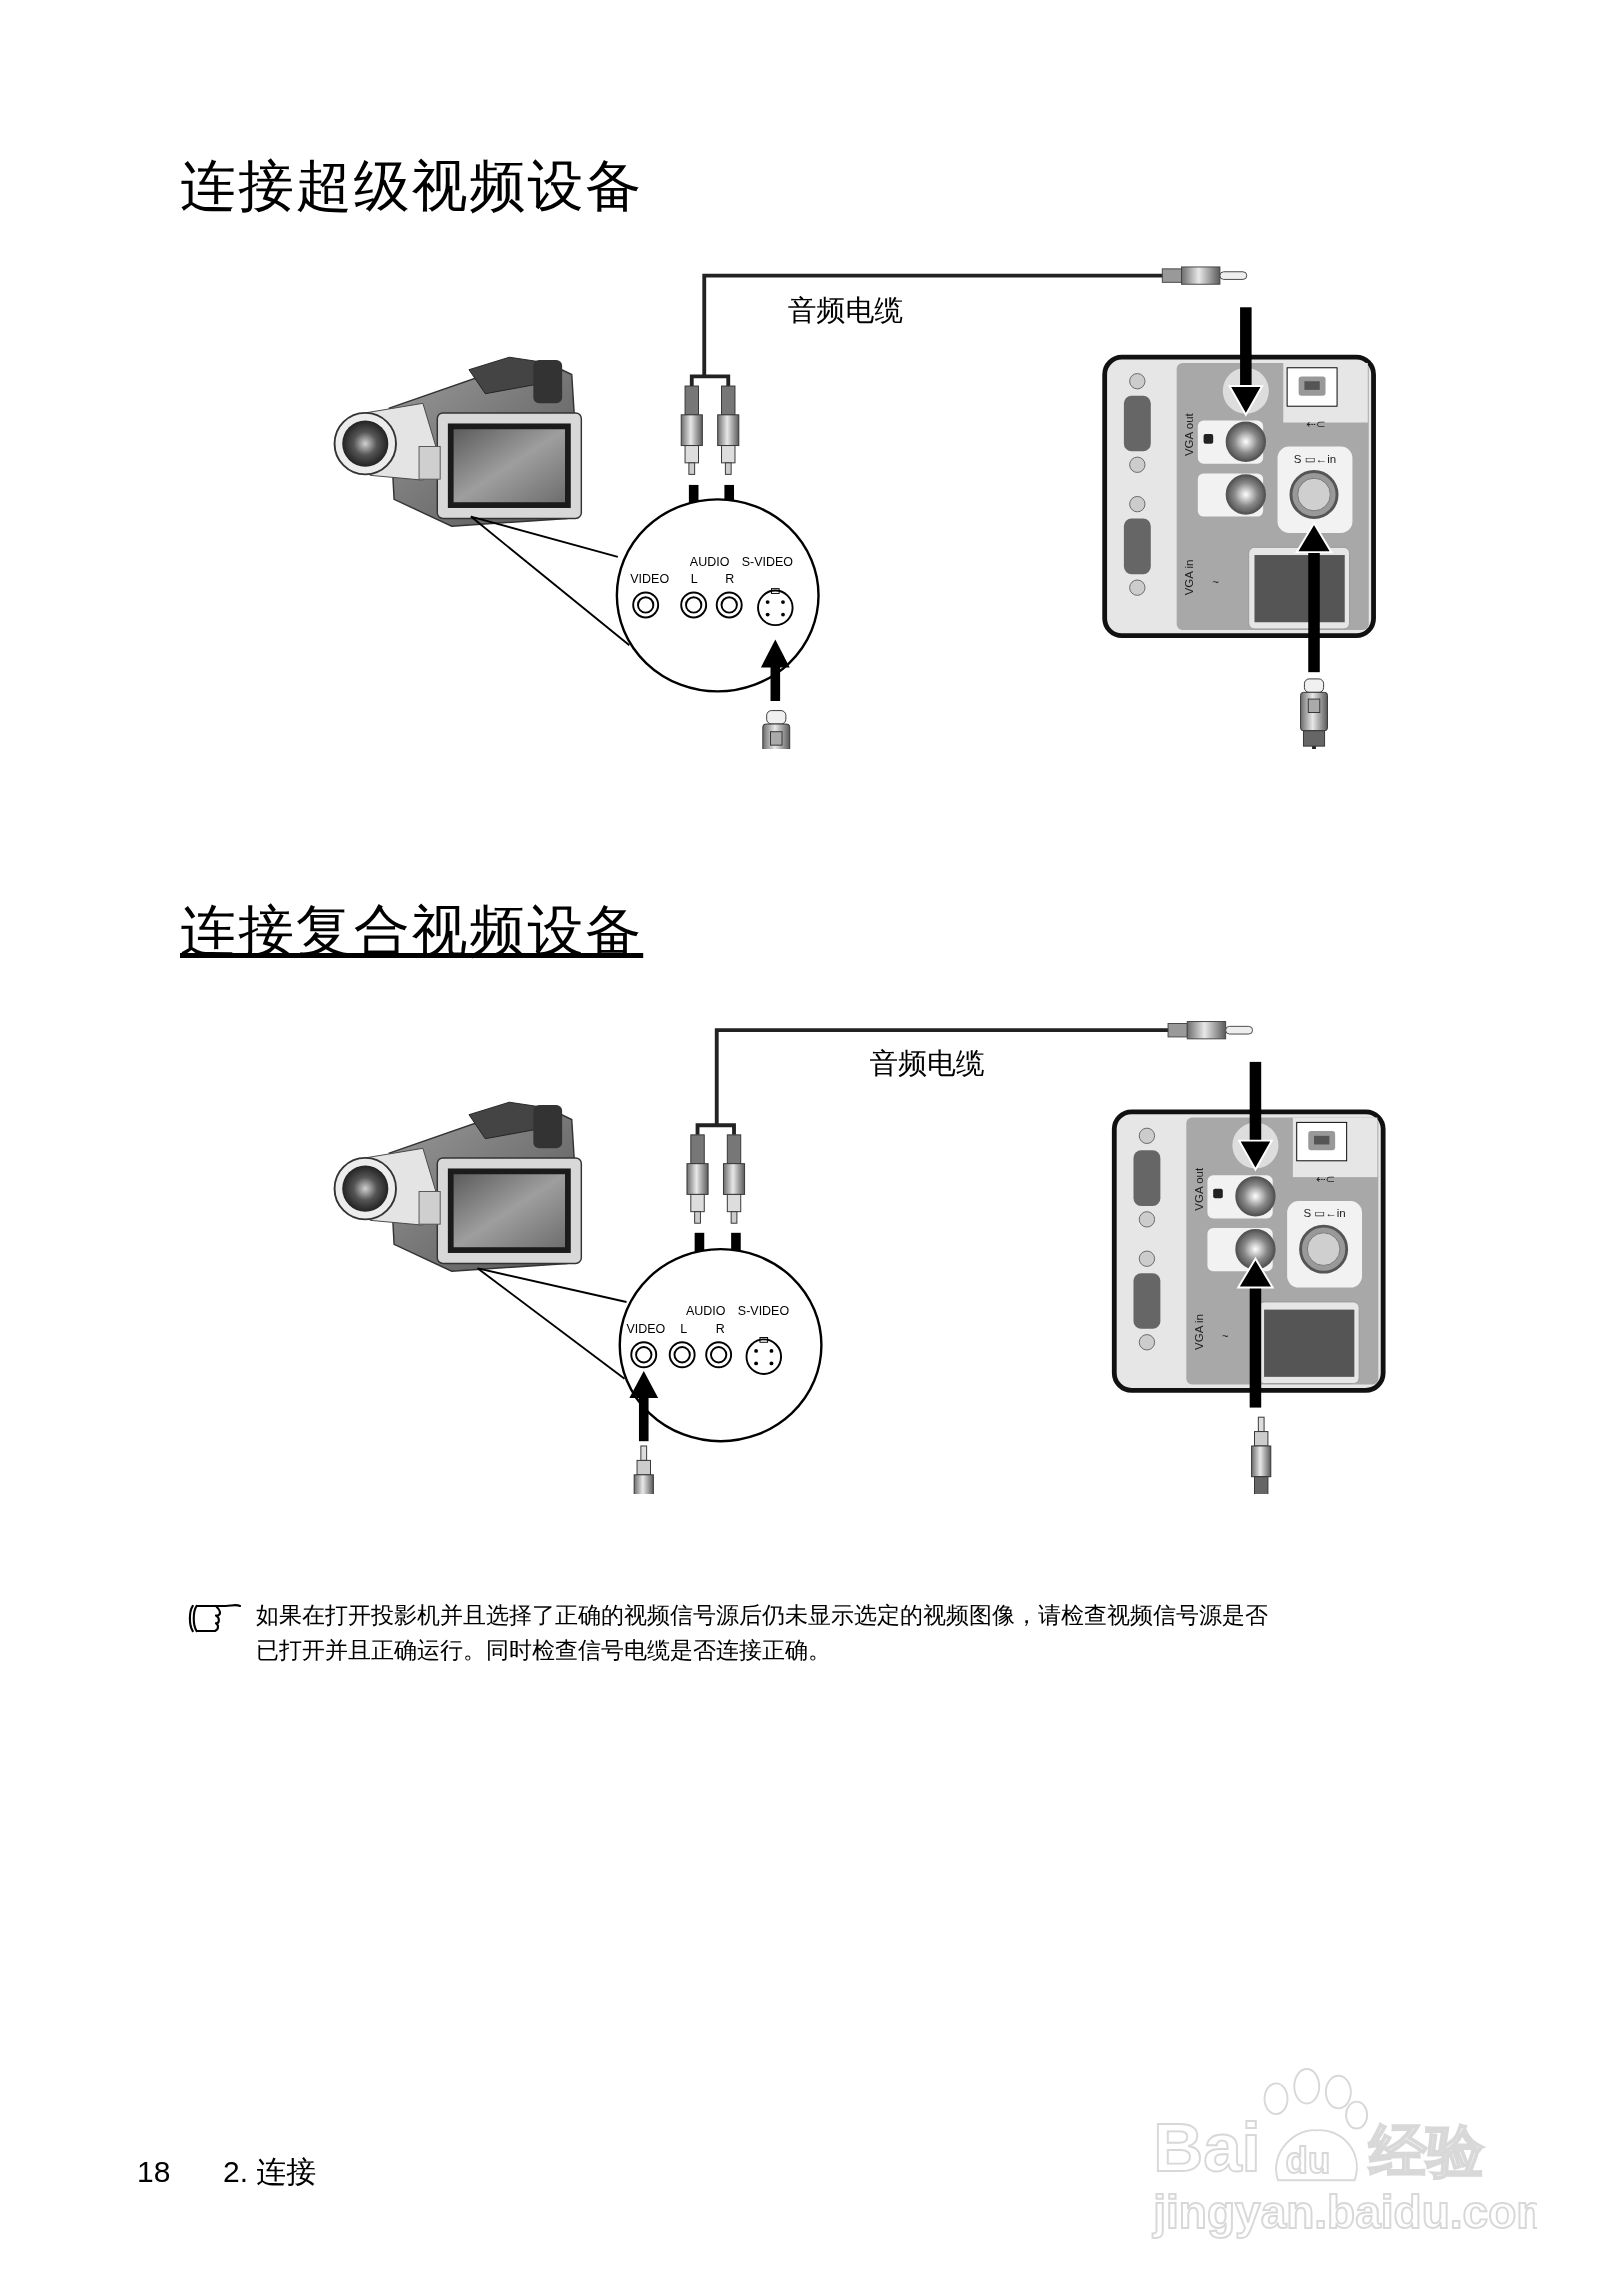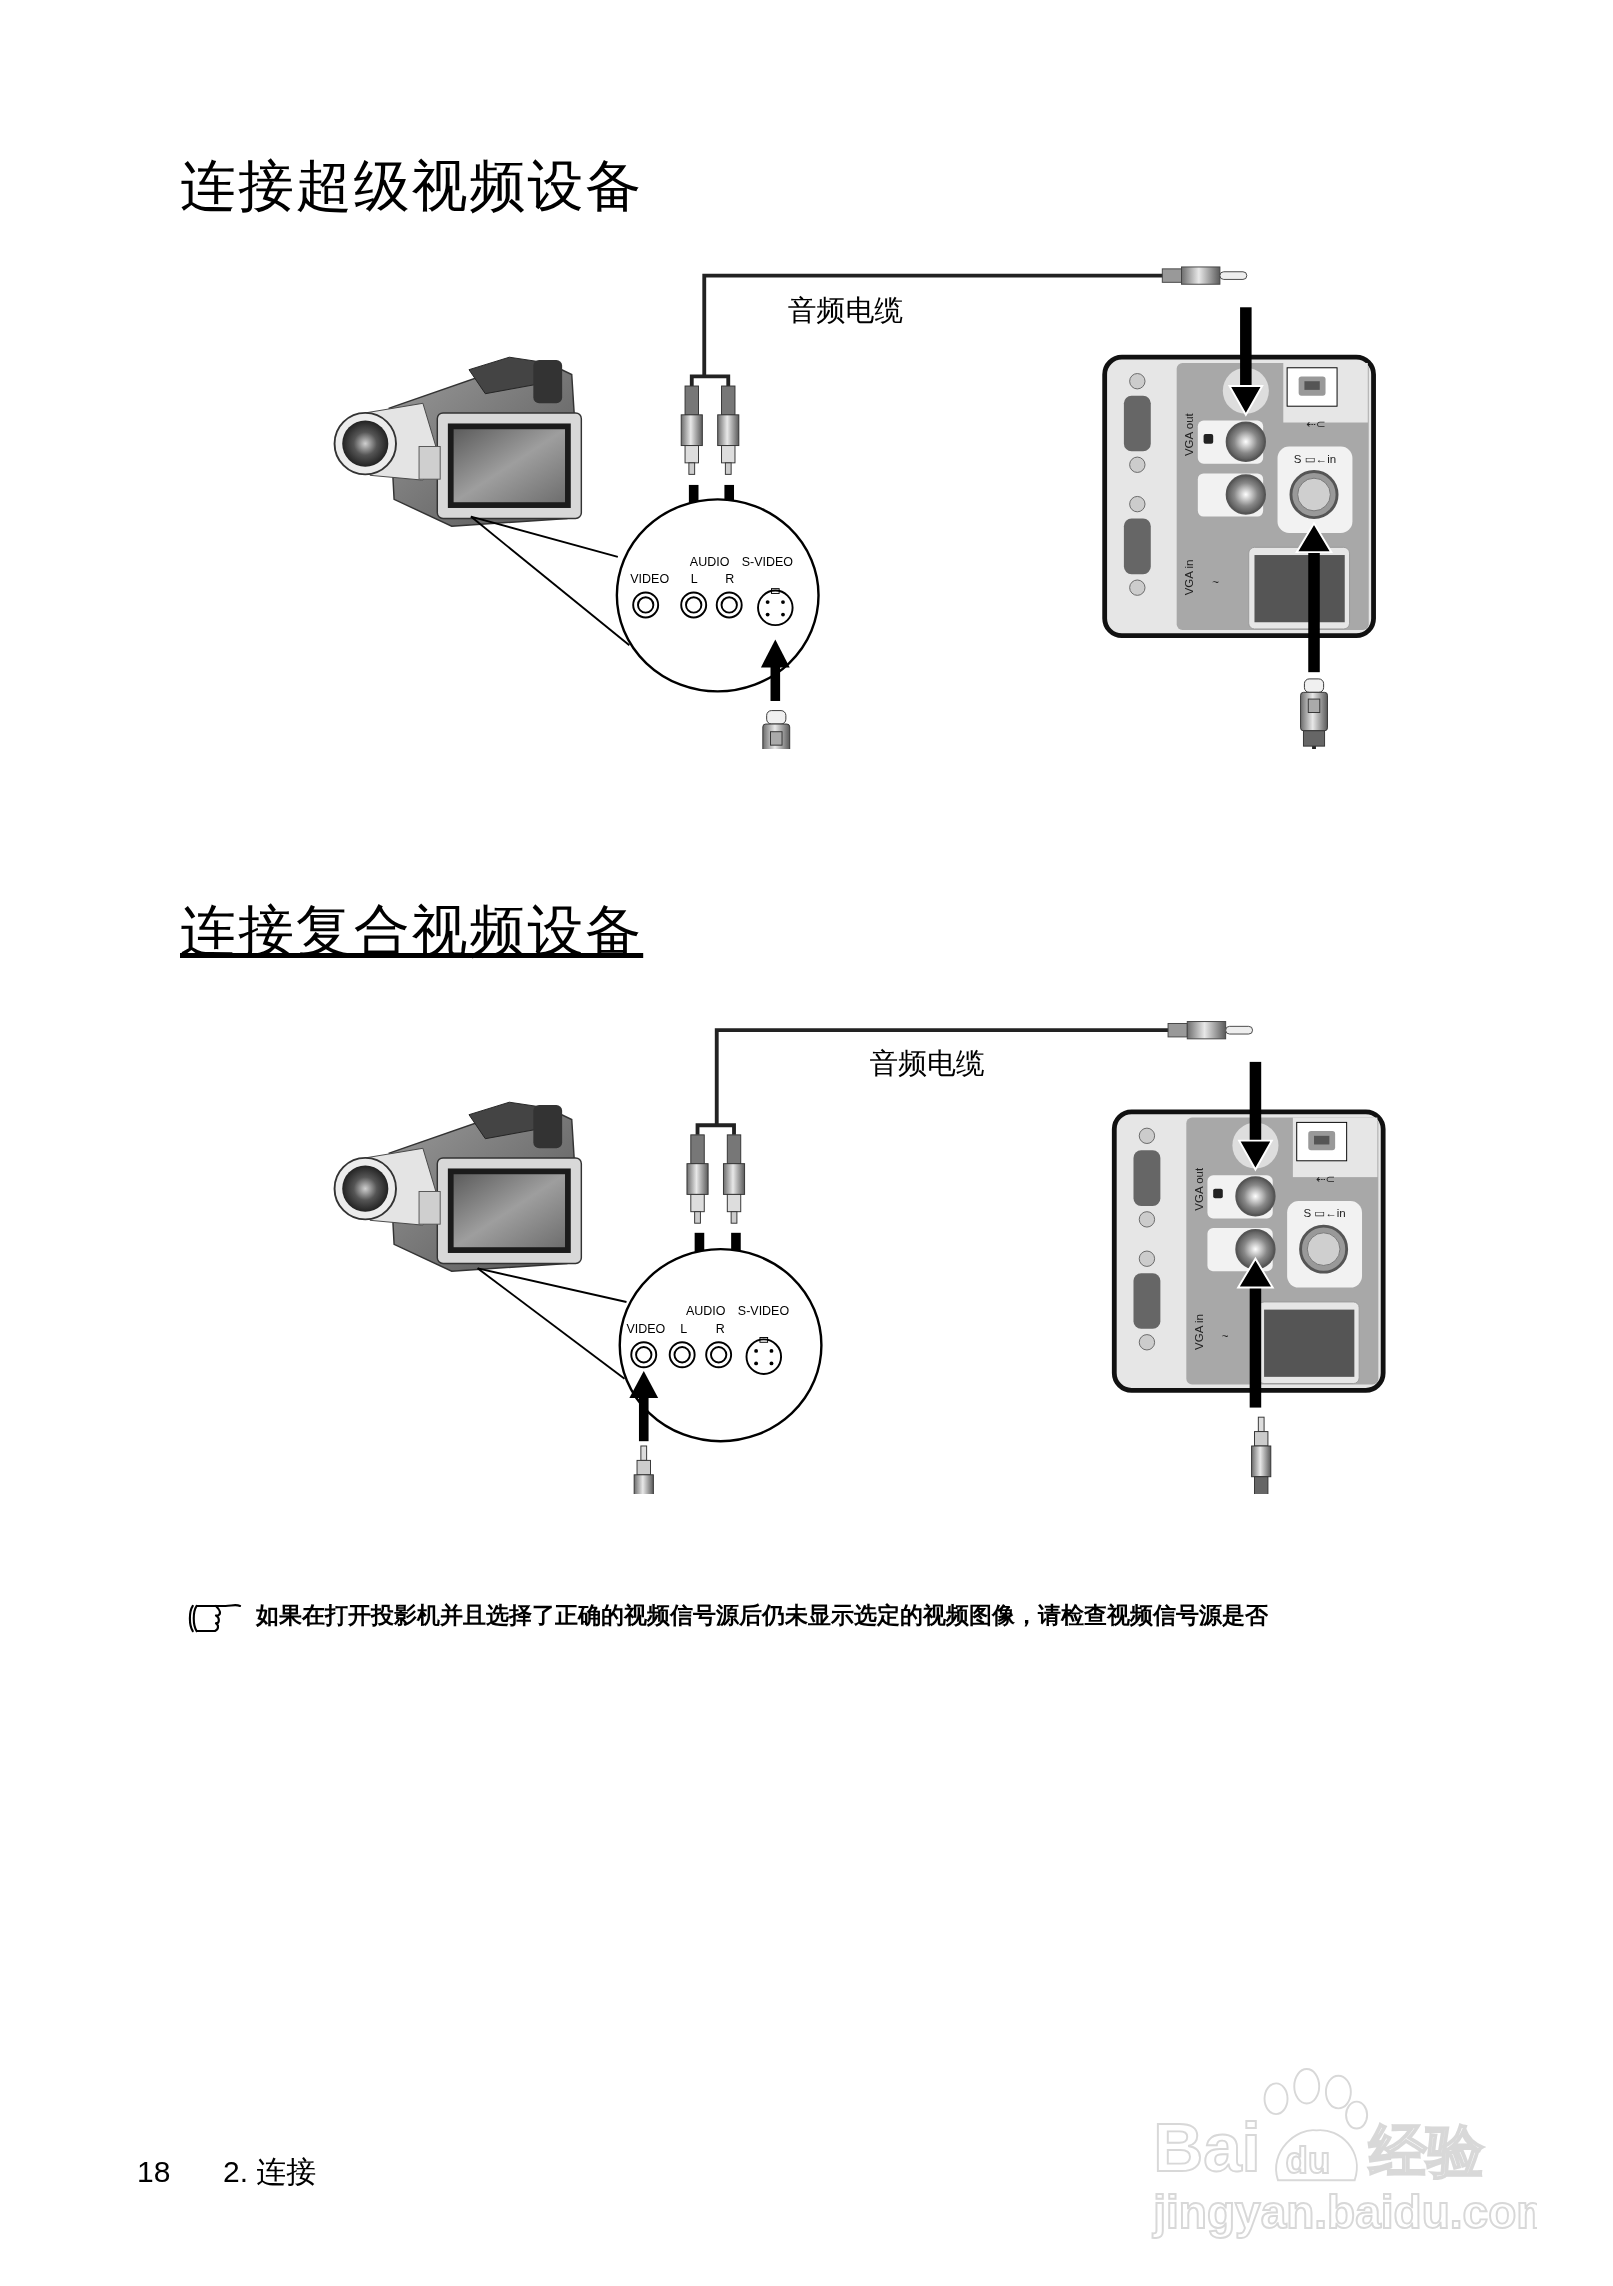--- a/index.html
+++ b/index.html
@@ -10,21 +10,21 @@
   #title-1 { top: 146px; }
   #title-2 { top: 891px; text-decoration: underline; }
   .diagram { position: absolute; left: 0; width: 1614px; height: 749px; }
   #diagram-1 { top: 0; }
   #diagram-2 { top: 745px; }
   .cable-label { font-size: 30px; fill: #000; font-family: "DejaVu Sans", sans-serif; }
   .port-label { font-size: 13px; fill: #000; font-family: "Liberation Sans", sans-serif; }
   .panel-label { font-size: 12px; fill: #222; font-family: "Liberation Sans", sans-serif; }
   .note { position: absolute; left: 187px; top: 1598px; width: 1307px; }
   .note-icon { position: absolute; left: 0; top: 3.8px; width: 56px; height: 33px; }
-  .note-text { position: absolute; left: 69px; top: 0; font-size: 23px; font-weight: bold;
+  .note-text { position: absolute; left: 69px; top: 0; font-size: 23px; font-weight: normal;
                line-height: 35px; width: 1249px; font-family: "DejaVu Sans", sans-serif; }
   .footer { position: absolute; top: 2157px; font-size: 30px; line-height: 1;
             font-family: Liberation Sans, sans-serif; }
   #page-number { left: 137px; }
   #chapter-label { left: 223px; }
   .watermark { position: absolute; left: 1134px; top: 2046px; width: 403px; height: 211px; opacity: 0.9; }
   .wm-text { font-family: "Liberation Sans", sans-serif; font-weight: bold; fill: #fff;
              stroke: #d4d4d4; stroke-width: 2; }
 </style>
 </head>
@@ -358,20 +358,21 @@
       <polygon points="1289,565 1325,565 1307,535" fill="#000" stroke="#fff" stroke-width="2"></polygon>
   </g>
 </svg>
 
 <div class="note">
   <svg class="note-icon" viewBox="0 0 58 34">
     <path d="M6 4 C2 10 2 24 6 30 M10 4 C6 10 6 24 10 30 M10 4 L40 4 C46 4 50 2 55 4 M30 4 C34 8 36 12 32 14 L30 14 M30 14 C34 16 34 22 30 22 M30 22 C33 24 33 28 29 30 L10 30" fill="none" stroke="#000" stroke-width="2.2" stroke-linecap="round"></path>
   </svg>
   <div class="note-text">
     <div>如果在打开投影机并且选择了正确的视频信号源后仍未显示选定的视频图像，请检查视频信号源是否</div>
+    <div>已打开并且正确运行。同时检查信号电缆是否连接正确。</div>
   </div>
 </div>
 
 <div class="footer" id="page-number">18</div>
 <div class="footer" id="chapter-label">2. 连接</div>
 
 <svg class="watermark" viewBox="0 0 420 220">
   <g fill="#fff" stroke="#d4d4d4" stroke-width="2">
     <ellipse cx="148" cy="55" rx="12" ry="16"></ellipse>
     <ellipse cx="180" cy="42" rx="13" ry="18"></ellipse>

